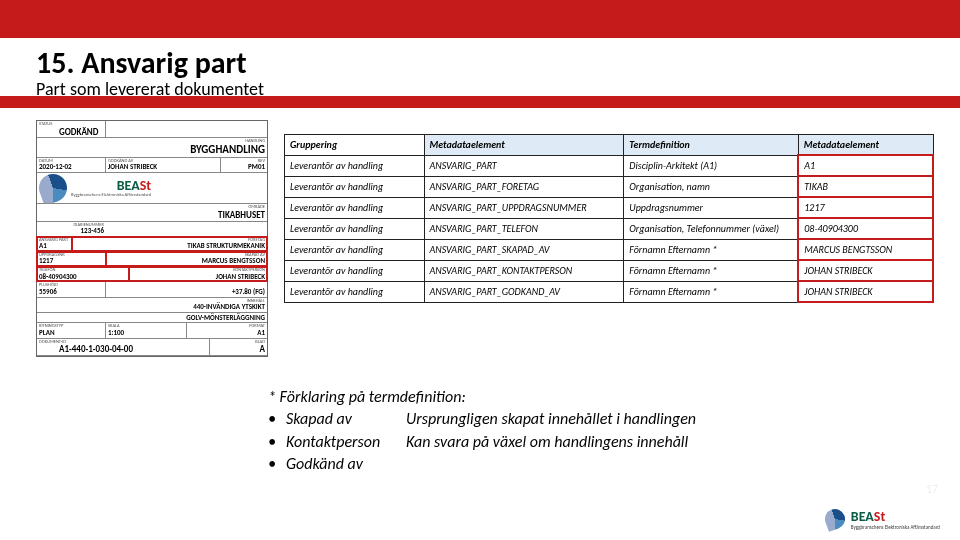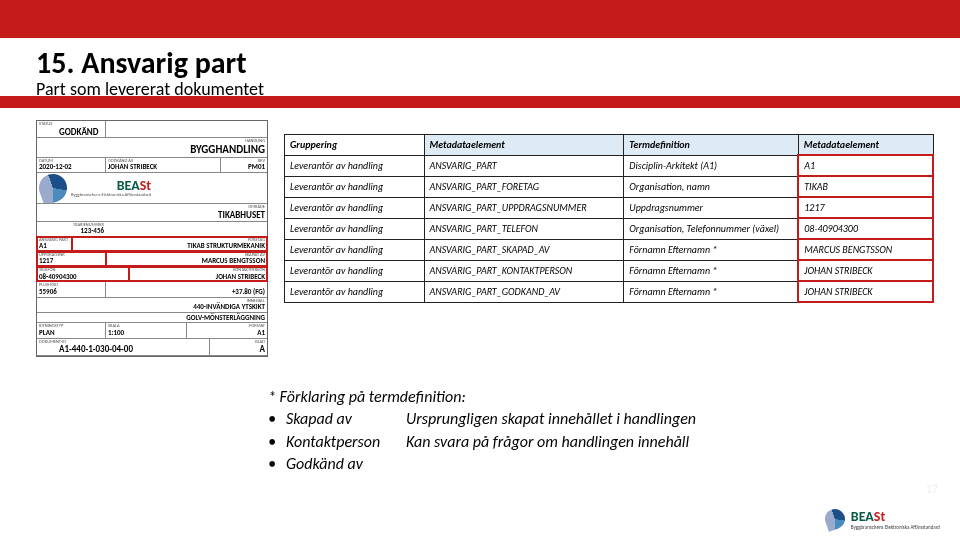--- a/index.html
+++ b/index.html
@@ -285,21 +285,21 @@
 <div class="explain">
   <div>* Förklaring på termdefinition:</div>
   <div class="b-row">
       <div class="bullet">•</div>
       <div class="term">Skapad av</div>
       <div>Ursprungligen skapat innehållet i handlingen</div>
     </div>
   <div class="b-row">
       <div class="bullet">•</div>
       <div class="term">Kontaktperson</div>
-      <div>Kan svara på frågor om handlingen innehåll</div>
+      <div>Kan svara på växel om handlingens innehåll</div>
     </div>
   <div class="b-row">
       <div class="bullet">•</div>
       <div class="term">Godkänd av</div>
     </div>
 </div>
 
 <div class="pagenum">17</div>
 
 <div class="footer-logo">

